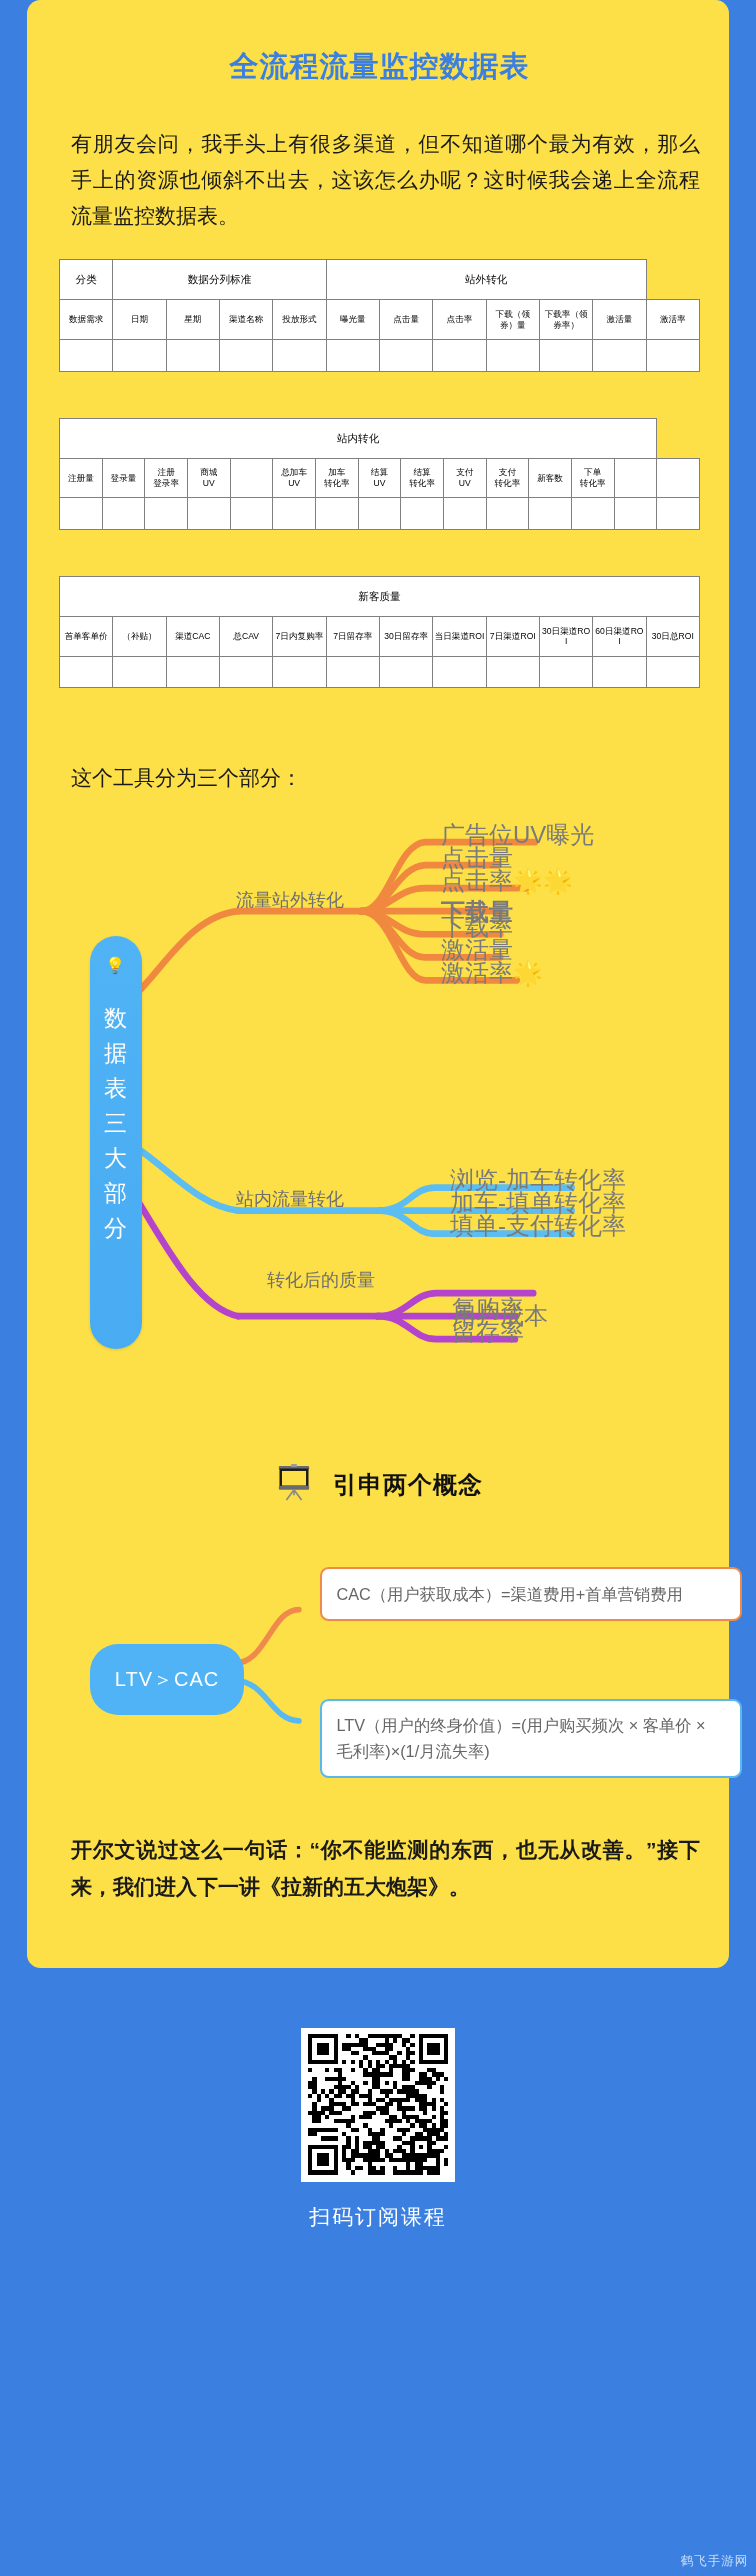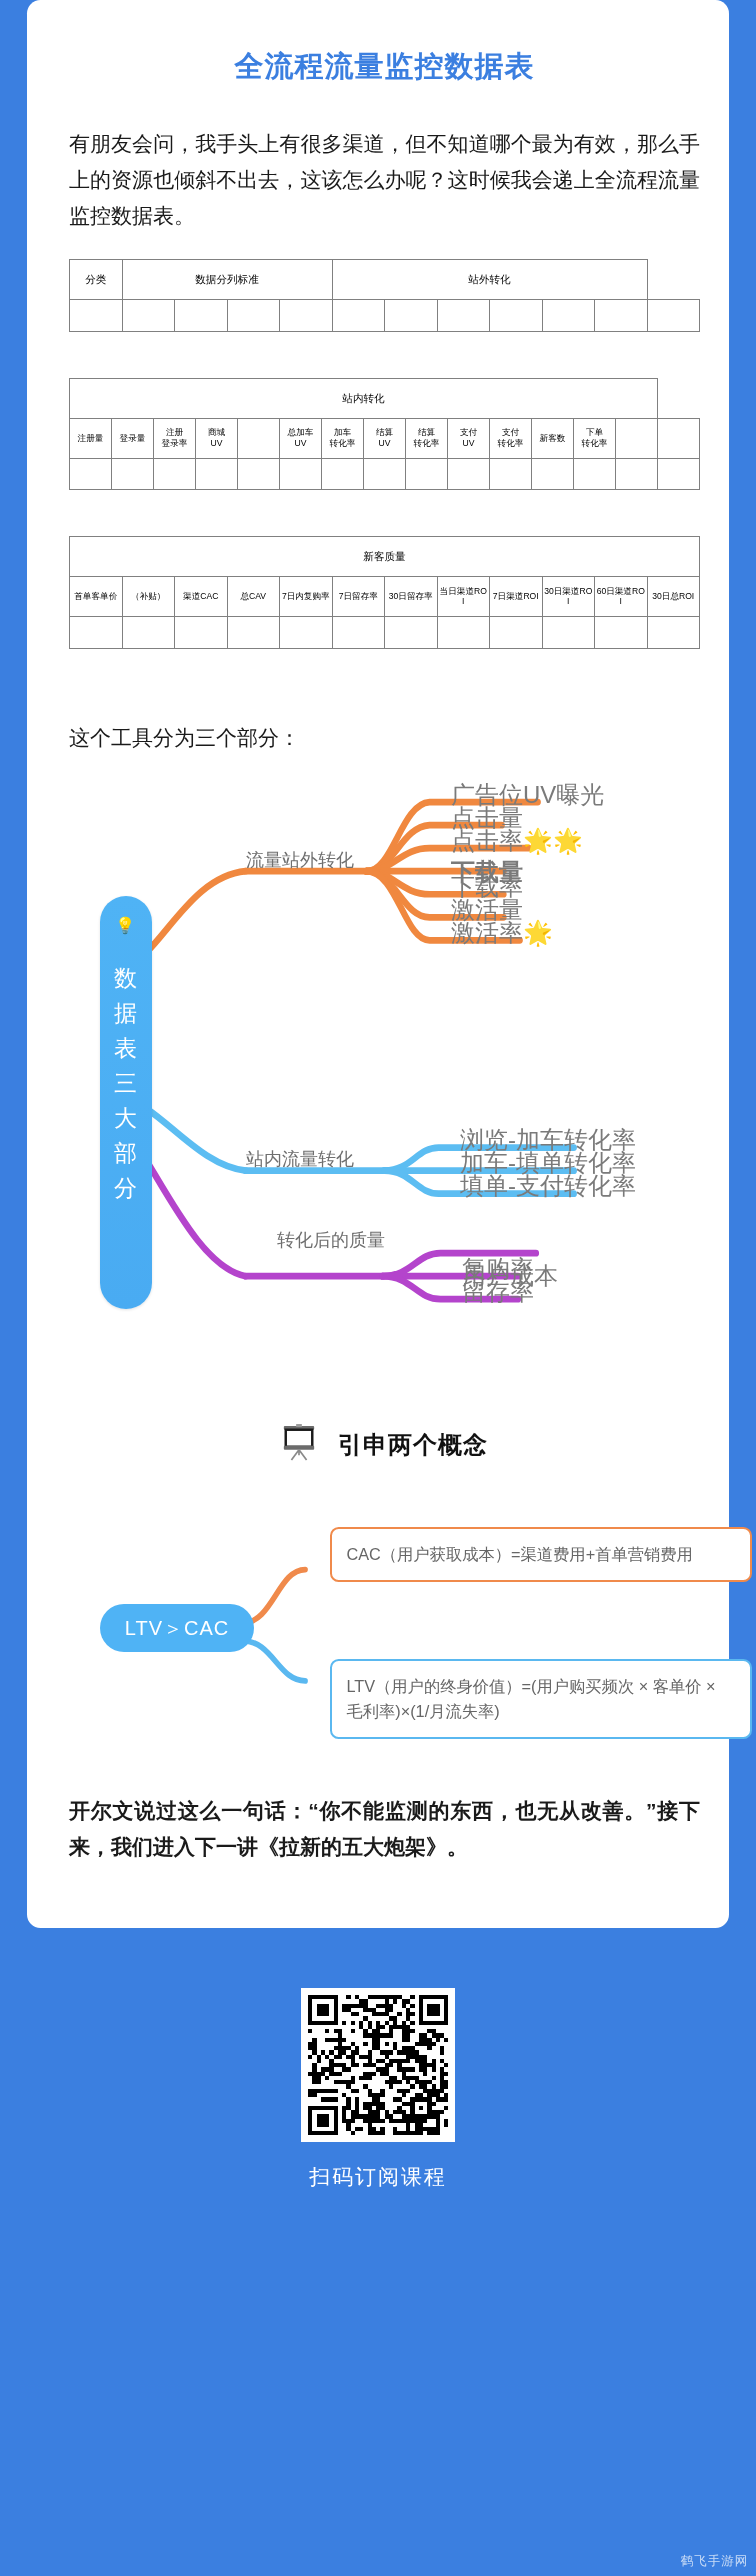--- a/index.html
+++ b/index.html
@@ -15,40 +15,40 @@
   }
   .page {
     width: 756px;
     min-height: 2576px;
     background: #3b7fe0;
     position: relative;
     box-sizing: border-box;
     padding: 0 27px;
   }
   .card {
-    background: #ffffff;
+    background: #fde047;
     border-radius: 13.4px;
-    padding: 33px 29px 38px 42px;
+    padding: 33px 29px 38px 32px;
     box-sizing: border-box;
     width: 100%;
   }
   .title {
     text-align: center;
     color: #3b7fe0;
     font-size: 29px;
     font-weight: bold;
     letter-spacing: 1px;
     margin: 15.4px 0 40px 0;
     line-height: 1.3;
   }
   .para {
     font-size: 21px;
     line-height: 1.72;
     color: #1a1a1a;
-    margin: 0 0 25px 0;
+    margin: 0 0 25px 12px;
     text-align: justify;
   }
   .para-bold {
     font-weight: bold;
   }
   .spacer-sm { height: 17.3px; }
   .spacer-md { height: 33px; }
 
   
   .tbl-wrap {
@@ -162,21 +162,21 @@
     position: absolute;
     inset: 0;
     width: 100%;
     height: 100%;
   }
   .ltv-pill {
     position: absolute;
     left: 31px;
     top: 94px;
     width: 154px;
-    height: 48px;
+    height: 71px;
     border-radius: 28px;
     background: #4fb3f5;
     color: #fff;
     font-size: 20px;
     display: flex;
     align-items: center;
     justify-content: center;
     letter-spacing: 1px;
   }
   .ltv-box {
@@ -235,20 +235,34 @@
 
     <p class="para">有朋友会问，我手头上有很多渠道，但不知道哪个最为有效，那么手上的资源也倾斜不出去，这该怎么办呢？这时候我会递上全流程流量监控数据表。</p>
 
     <div class="tbl-wrap">
       <table class="xls t1">
         <tbody id="t1-body">
             <tr>
               <td class="group" colspan="1">分类</td>
               <td class="group" colspan="4">数据分列标准</td>
               <td class="group" colspan="6">站外转化</td>
+            </tr>
+            <tr>
+              <td class="hdr">数据需求</td>
+              <td class="hdr">日期</td>
+              <td class="hdr">星期</td>
+              <td class="hdr">渠道名称</td>
+              <td class="hdr">投放形式</td>
+              <td class="hdr">曝光量</td>
+              <td class="hdr">点击量</td>
+              <td class="hdr gray-light">点击率</td>
+              <td class="hdr">下载（领券）量</td>
+              <td class="hdr">下载率（领券率）</td>
+              <td class="hdr">激活量</td>
+              <td class="hdr">激活率</td>
             </tr>
             <tr>
               <td class="blank">&nbsp;</td>
               <td class="blank">&nbsp;</td>
               <td class="blank">&nbsp;</td>
               <td class="blank">&nbsp;</td>
               <td class="blank">&nbsp;</td>
               <td class="blank">&nbsp;</td>
               <td class="blank">&nbsp;</td>
               <td class="blank">&nbsp;</td>

